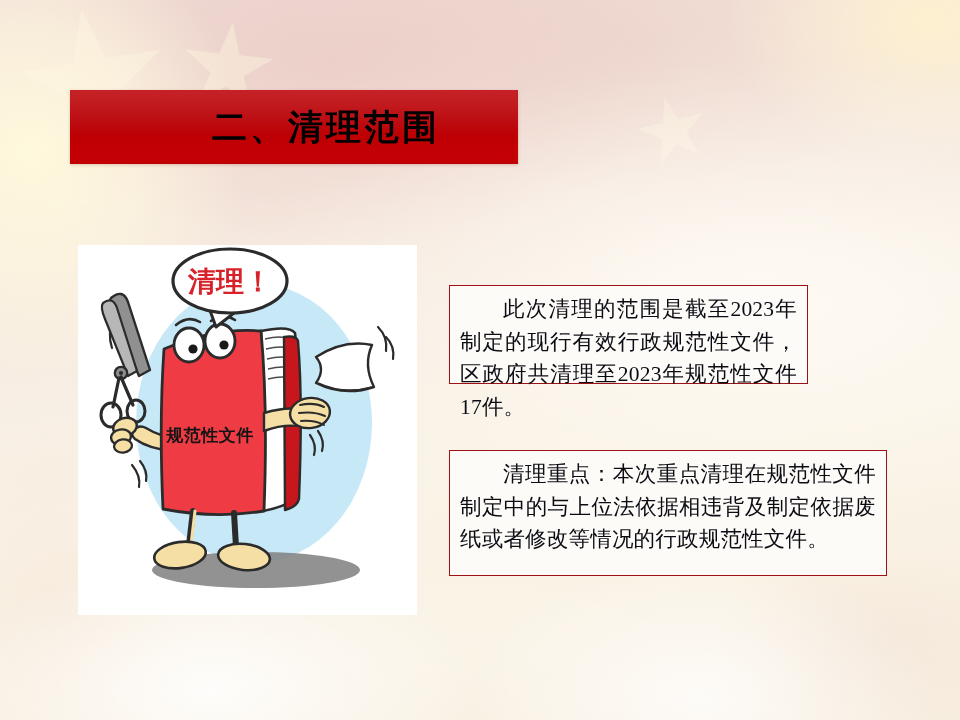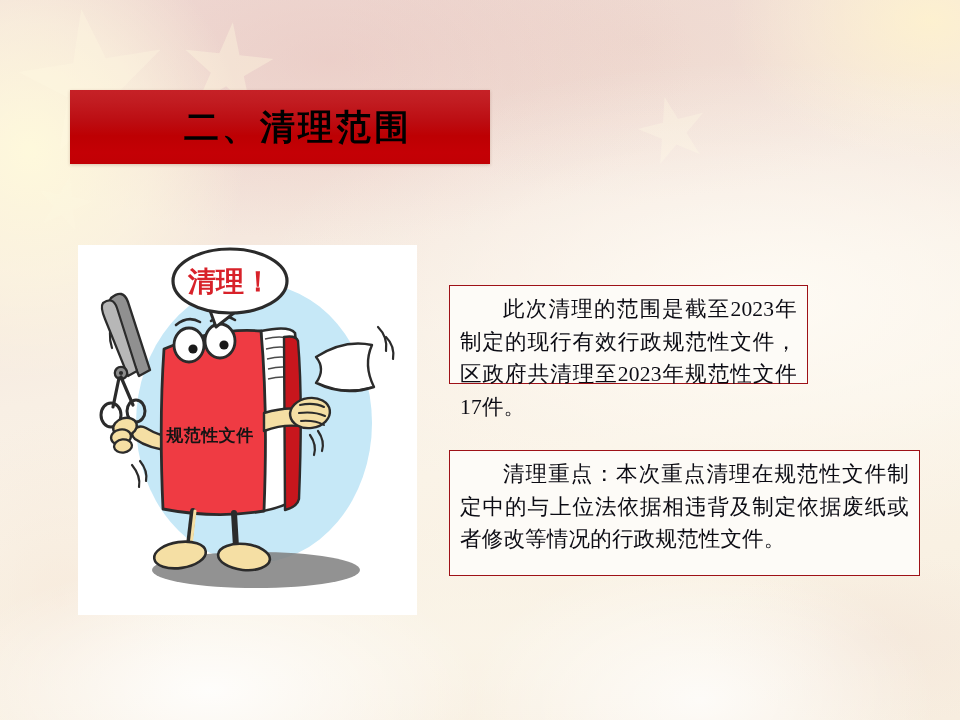--- a/index.html
+++ b/index.html
@@ -71,20 +71,21 @@
     position: absolute;
     left: 70px;
     top: 90px;
     width: 420px;
     height: 74px;
     background: linear-gradient(to bottom, #c62127 0%, #c21d22 14%, #bc0d12 42%, #bd0003 62%, #c40005 85%, #c10004 100%);
     box-shadow: 0 1px 3px rgba(120,60,40,0.25);
     display: flex;
     align-items: center;
     justify-content: center;
+    padding-left: 28px;
   }
   #title-text {
     color: #000000;
     font-family: "Liberation Serif", "DejaVu Serif", serif;
     font-size: 35px;
     font-weight: bold;
     letter-spacing: 3px;
     padding-left: 36px;
     white-space: nowrap;
     line-height: 1;
@@ -119,21 +120,21 @@
   }
   #callout-scope {
     left: 449px;
     top: 285px;
     width: 359px;
     height: 99px;
   }
   #callout-focus {
     left: 449px;
     top: 450px;
-    width: 471px;
+    width: 438px;
     height: 126px;
   }
   .callout p {
     margin: 0;
     text-indent: 2em;
   }
 </style>
 </head>
 <body>
 

